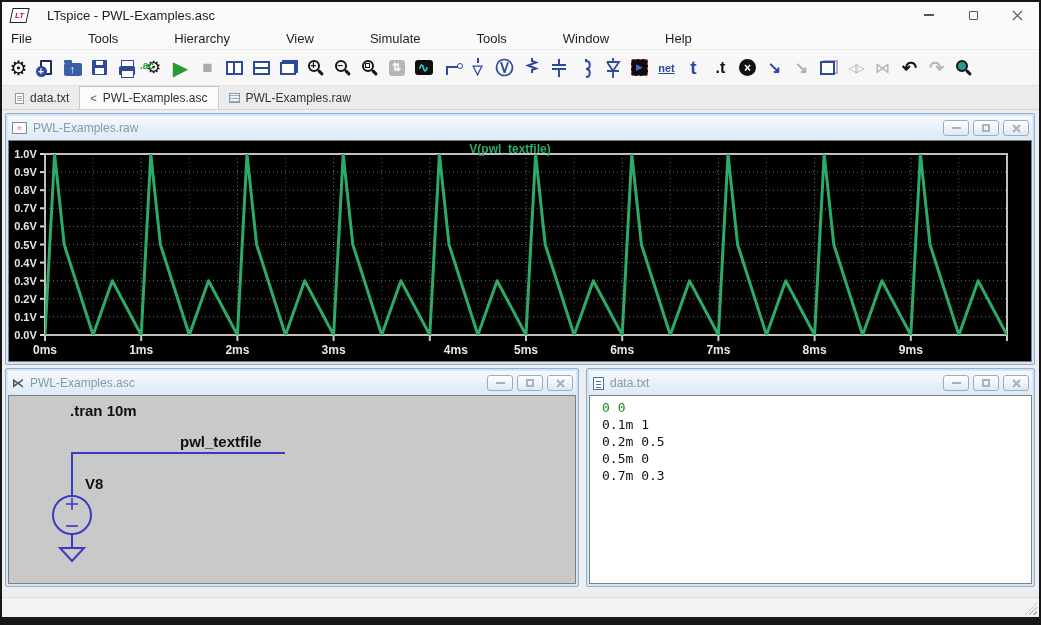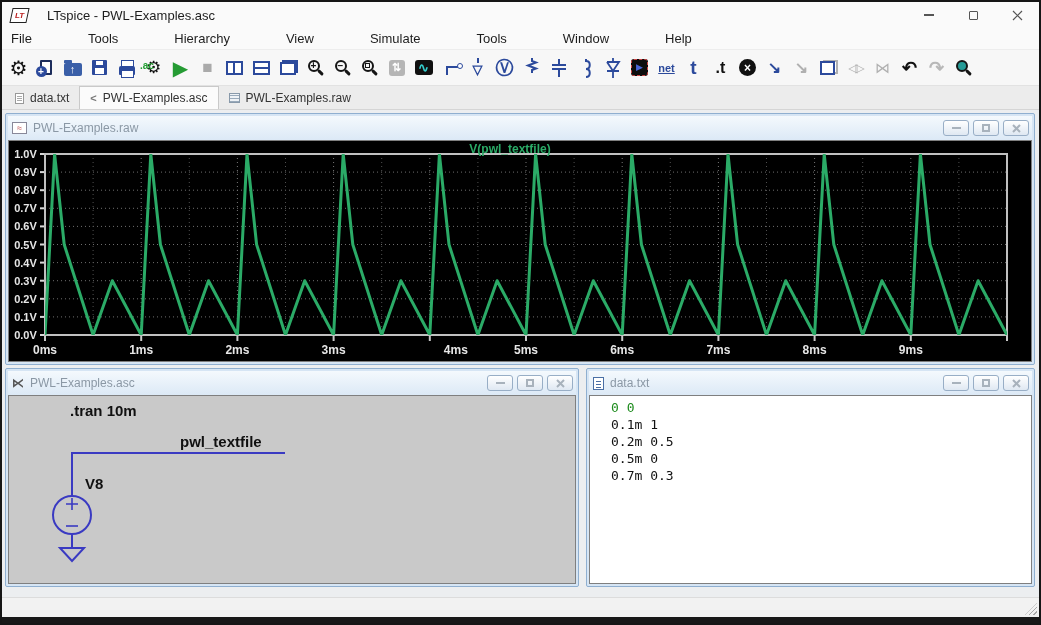--- a/index.html
+++ b/index.html
@@ -97,21 +97,21 @@
   .xlab{position:absolute;color:#e6e6e6;font-size:12px;font-weight:bold;transform:translateX(-50%);line-height:1;}
   #trace-title{position:absolute;top:1px;transform:translateX(-50%);font-size:12px;font-weight:bold;}
   
   .schsvg{position:absolute;left:0;top:0;}
   .stext{position:absolute;font-weight:bold;font-size:15px;color:#101010;white-space:nowrap;}
   .directive{left:61px;top:6px;}
   .netlabel{left:171px;top:37px;}
   .vname{left:76px;top:79px;}
   .vvalue{left:76px;top:132px;}
   
-  #editor{padding:3px 21px;}
+  #editor{padding:3px 12px;}
   .code-line{font-family:"DejaVu Sans Mono",monospace;font-size:13px;line-height:17px;color:#111;white-space:pre;}
   
   .statusbar{height:20px;background:#f2f2f2;border-top:1px solid #dcdcdc;display:flex;align-items:center;padding:0 4px;font-size:11px;color:#444;position:relative;}
   .grip{position:absolute;right:2px;bottom:2px;width:12px;height:12px;
         background:repeating-linear-gradient(135deg,transparent 0 2px,#a8a8a8 2px 3px);
         clip-path:polygon(100% 0,100% 100%,0 100%);}
   .bstrip{height:6px;background:#181818;}
 </style>
 </head>
 <body>

